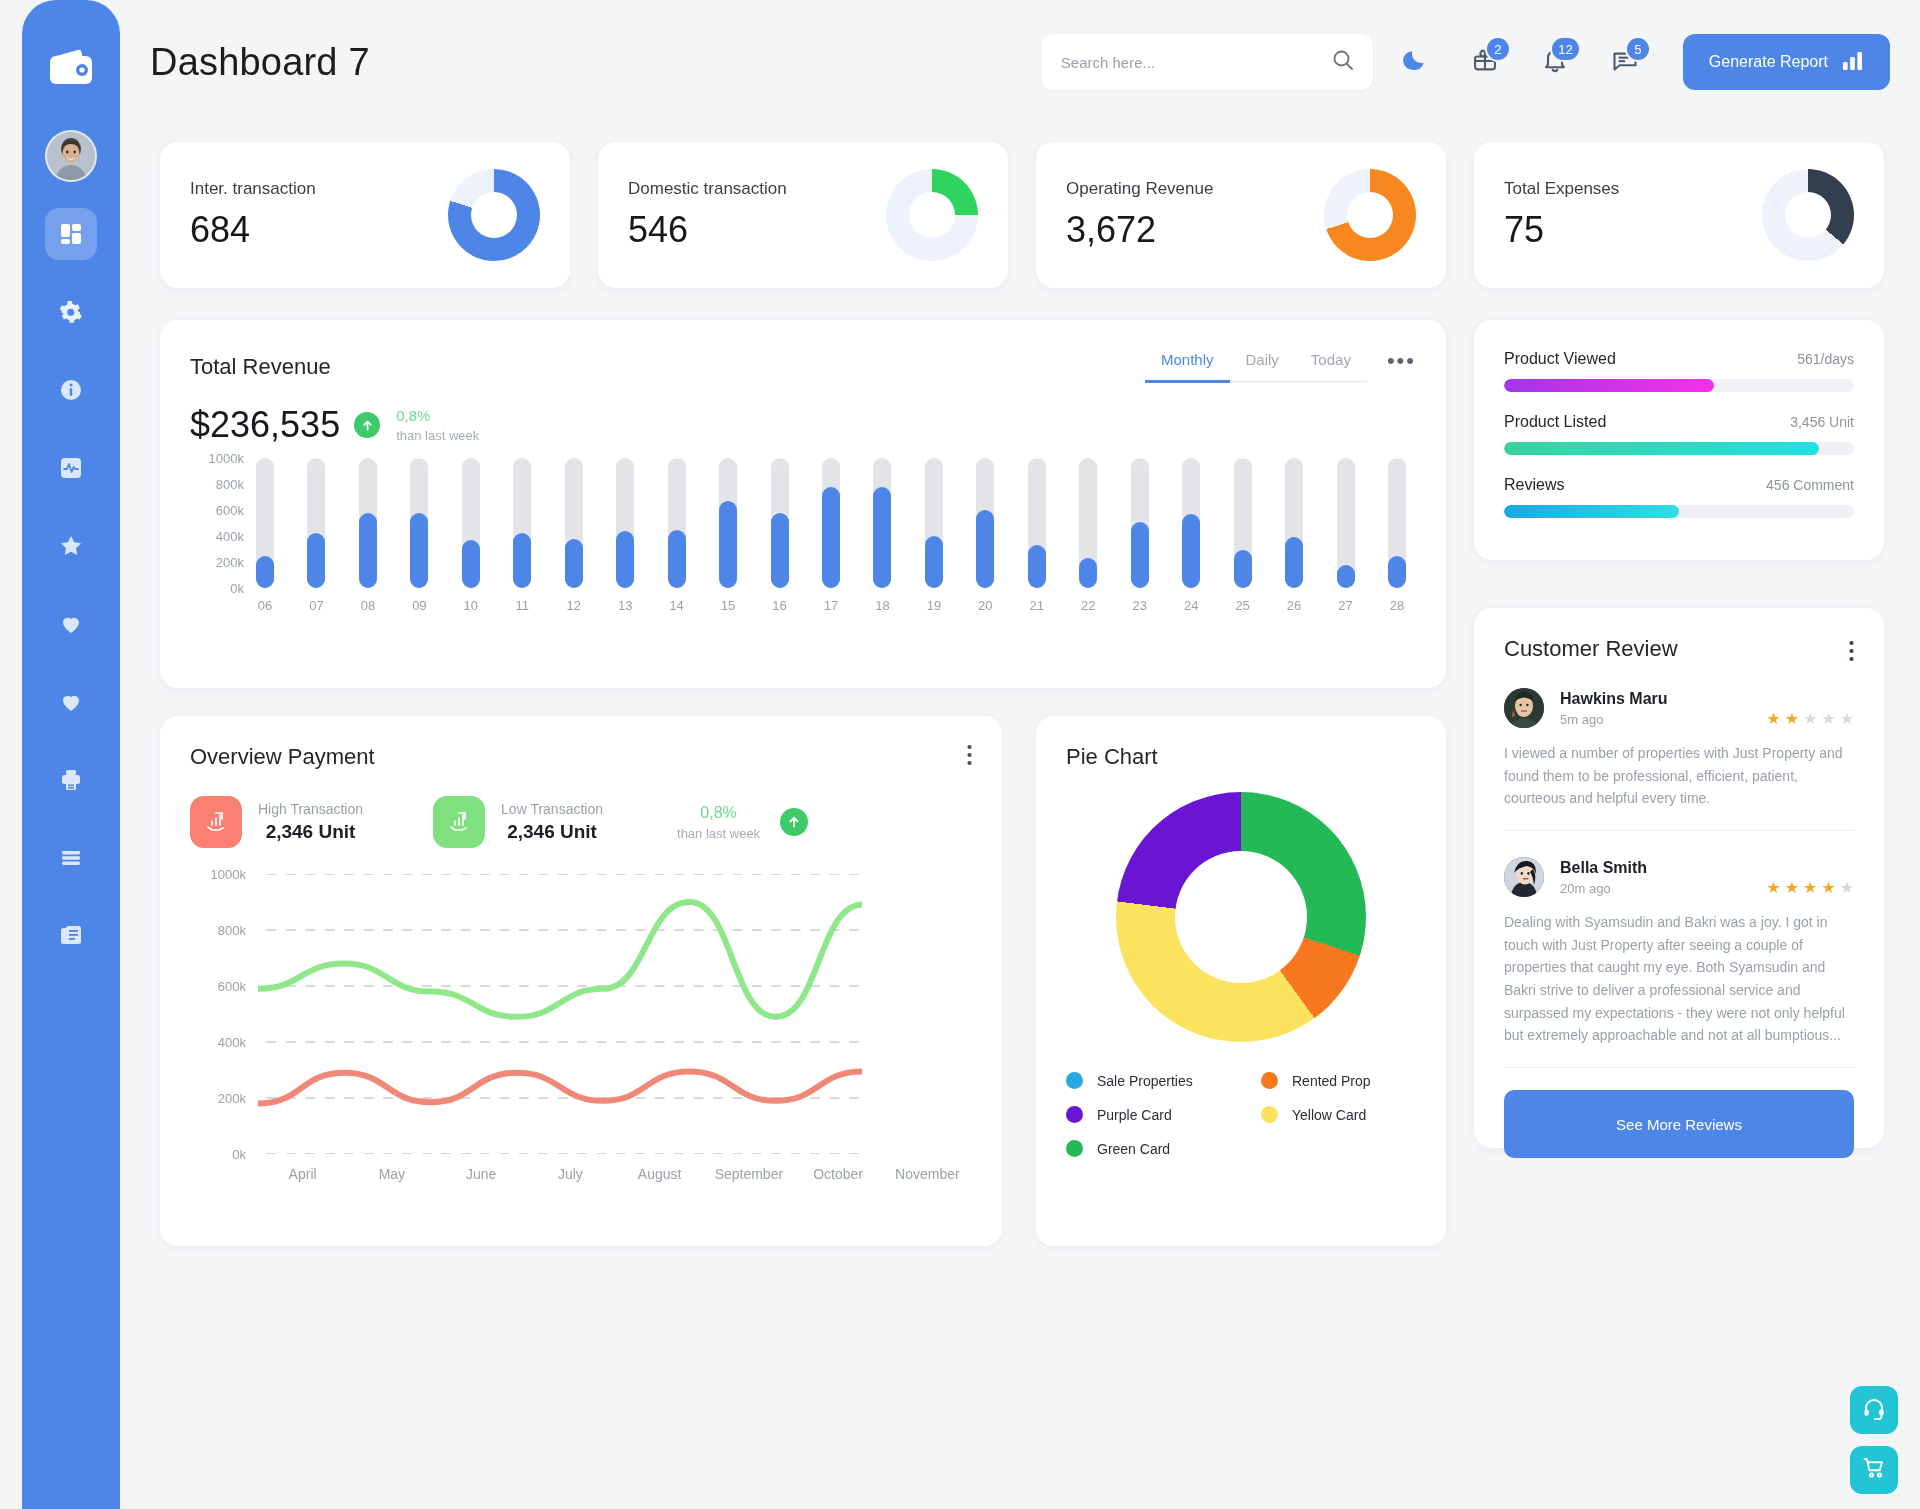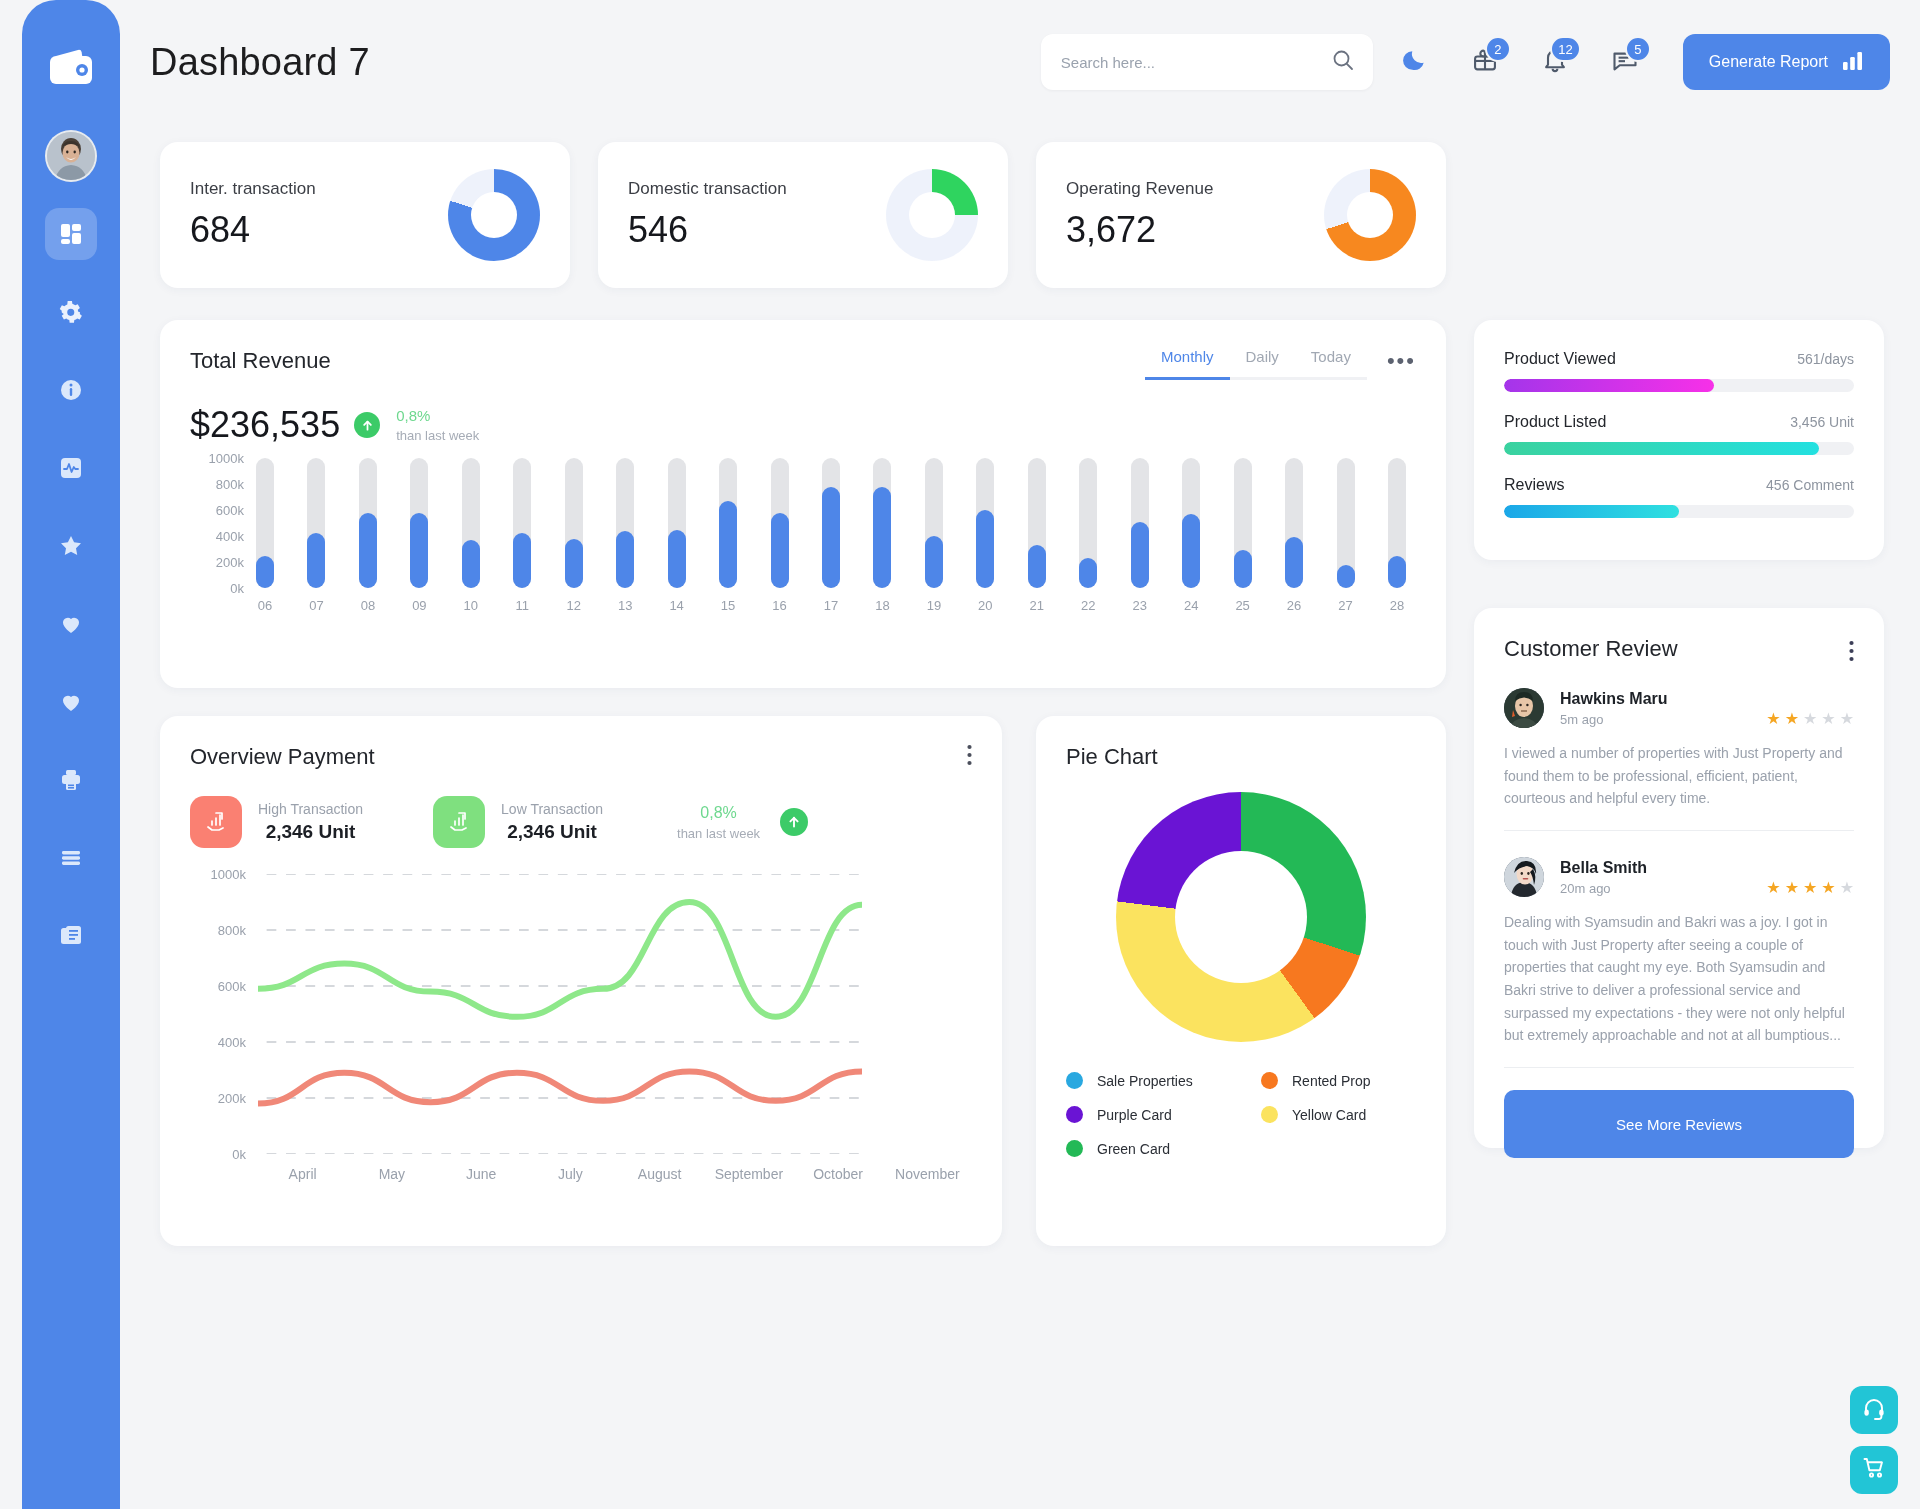--- a/index.html
+++ b/index.html
@@ -79,21 +79,21 @@
     position: absolute; left: 50%; top: 50%; transform: translate(-50%,-50%);
     width: 46px; height: 46px; border-radius: 50%; background: #fff;
   }
   .s1 { left: 160px; width: 410px; }
   .s2 { left: 598px; width: 410px; }
   .s3 { left: 1036px; width: 410px; }
   .s4 { left: 1474px; width: 410px; }
 
   
   .revenue { left: 160px; top: 320px; width: 1286px; height: 368px; padding: 28px 30px; }
-  .rev-head { display: flex; align-items: flex-start; }
+  .rev-head { display: flex; align-items: center; }
   .rev-title { font-size: 22px; color: #23262c; }
   .tabs { margin-left: auto; display: flex; align-items: center; gap: 0; }
   .tab {
     font-size: 15px; color: #a1a8b3; padding: 0 16px 12px 16px; cursor: pointer;
     border-bottom: 3px solid #f0f1f4;
   }
   .tab.active { color: #4e86e8; border-bottom-color: #4e86e8; }
   .dots-h { margin-left: 20px; color: #5c6270; font-size: 22px; letter-spacing: 2px; cursor: pointer; padding-bottom: 12px;}
   .rev-amount { display: flex; align-items: center; margin-top: 18px; }
   .rev-amount .amt { font-size: 36px; color: #16181d; }
@@ -392,20 +392,29 @@
     <div class="donut" style="background: conic-gradient(rgb(47, 212, 95) 0deg, rgb(47, 212, 95) 90deg, rgb(238, 242, 251) 90deg, rgb(238, 242, 251) 360deg); border-radius: 50%;">
         <div class="hole"></div>
       </div>
   </div>
   <div class="card stat s3">
     <div class="txt">
       <div class="lbl">Operating Revenue</div>
       <div class="val">3,672</div>
     </div>
     <div class="donut" style="background: conic-gradient(rgb(247, 136, 31) 0deg, rgb(247, 136, 31) 252deg, rgb(238, 242, 251) 252deg, rgb(238, 242, 251) 360deg); border-radius: 50%;">
+        <div class="hole"></div>
+      </div>
+  </div>
+  <div class="card stat s4">
+    <div class="txt">
+      <div class="lbl">Total Expenses</div>
+      <div class="val">75</div>
+    </div>
+    <div class="donut" style="background: conic-gradient(rgb(51, 63, 79) 0deg, rgb(51, 63, 79) 129.6deg, rgb(238, 242, 251) 129.6deg, rgb(238, 242, 251) 360deg); border-radius: 50%;">
         <div class="hole"></div>
       </div>
   </div>
 
   <div class="card revenue">
     <div class="rev-head">
       <div class="rev-title">Total Revenue</div>
       <div class="tabs">
         <div class="tab active">Monthly</div>
         <div class="tab">Daily</div>

